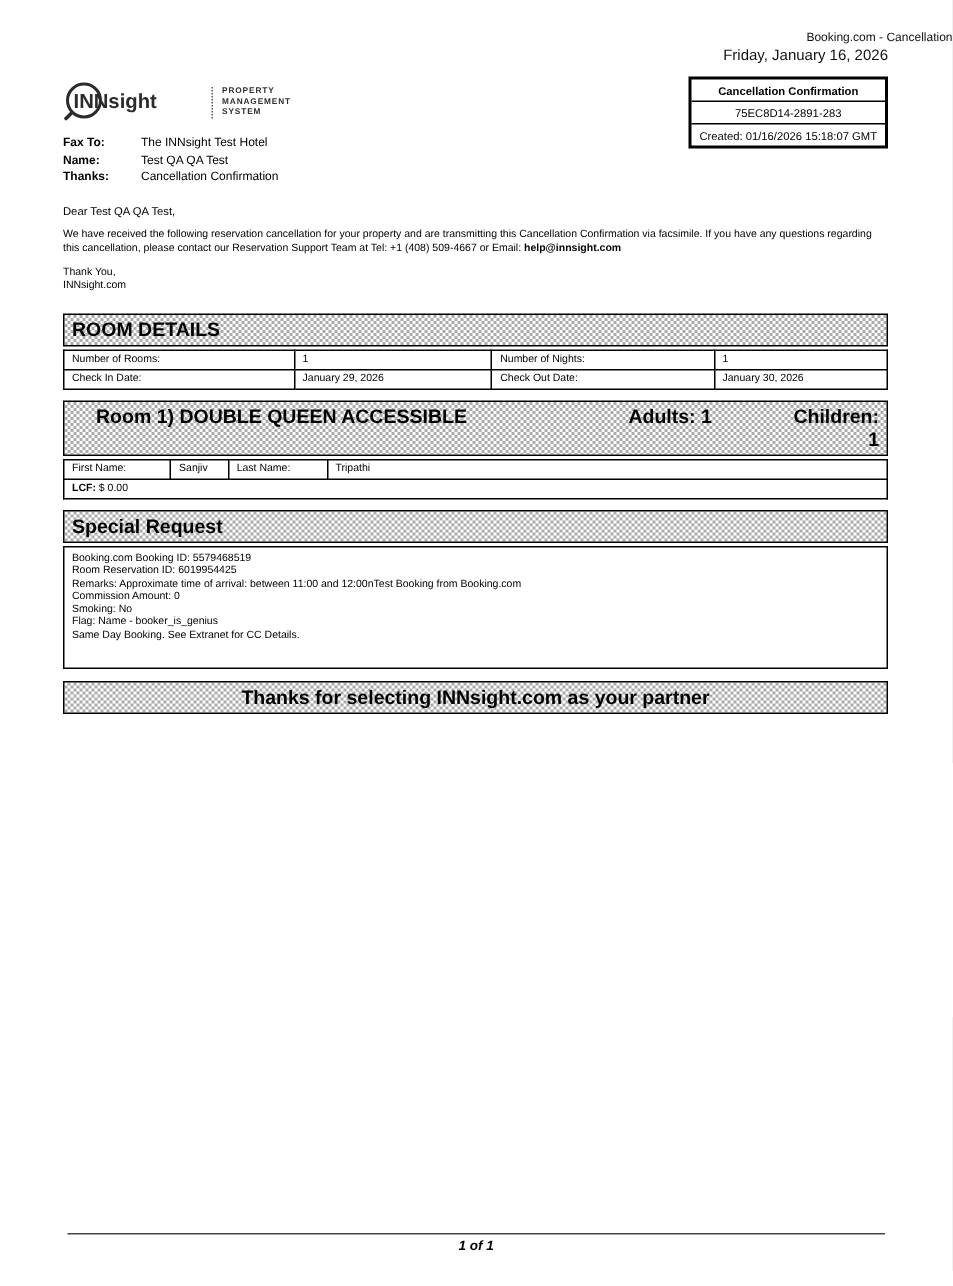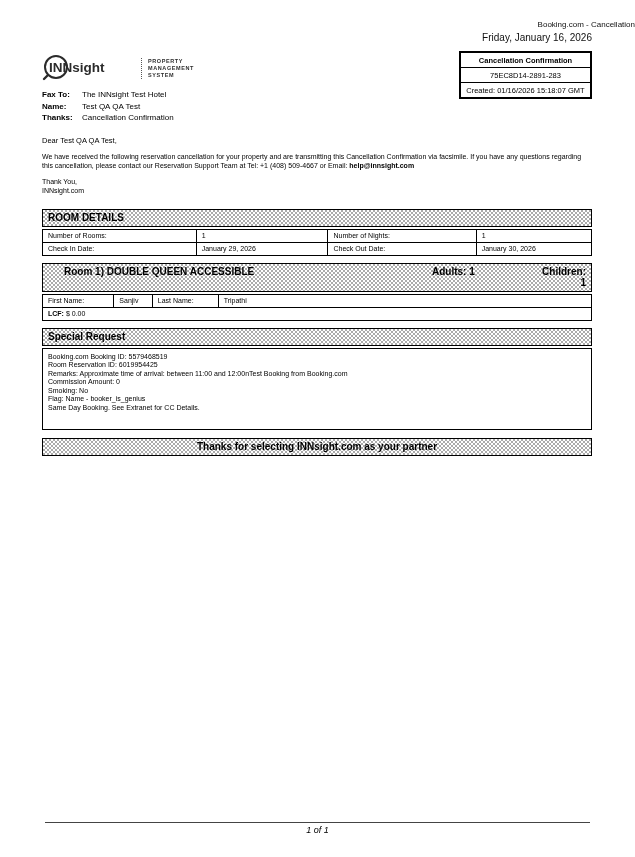--- a/index.html
+++ b/index.html
@@ -19,21 +19,21 @@
 
   
   .logo { display:flex; align-items:center;margin-top:44px; }
   .logo-tagline {
     margin-left:7px; padding-left:6px; border-left:1px dotted #555;
     font-size:5.5px; font-weight:bold; letter-spacing:0.6px; color:#2f2f2f; line-height:7px;
   }
 
   
   .fax-block { margin-top:7px; font-size:8px; line-height:11.5px; }
-  .fax-row { display:flex; }
+  .fax-row { display:flex;gap:12px; }
   .fax-label { font-weight:bold; width:40px; flex:0 0 auto; }
   .fax-value { }
 
   .date-line { font-size:10px; color:#111; margin-top:22px; }
 
   .conf-box {
     border:2px solid #000; width:133px; margin-left:auto; margin-top:8px;
     text-align:center;
   }
   .conf-row { padding:2.5px 2px; font-size:7.5px; border-bottom:1px solid #000; }
@@ -45,21 +45,21 @@
   .salutation { margin-top:12px; font-size:7.5px; }
   .letter-body { margin-top:7px; font-size:7px; line-height:9px; }
   .letter-email { font-weight:bold; }
   .closing { margin-top:7px; font-size:7px; line-height:9px; }
 
   
   .checker-bar {
     border:1px solid #000;
     background-image: repeating-conic-gradient(#ababab 0% 25%, #ffffff 0% 50%);
     background-size:4px 4px;
-    font-weight:bold; font-size:10px; padding:2.5px 5px;
+    font-weight:bold; font-size:13px; padding:2.5px 5px;
   }
   .section { margin-top:7px; }
   .room-details { margin-top:14px; }
 
   table.grid { width:100%; border-collapse:collapse; margin-top:2px; }
   table.grid td {
     border:1px solid #000; font-size:7px; padding:2.5px 5px; height:13px;
     background:#fff;
   }
   .rd-c1 { width:28%; } .rd-c2 { width:24%; } .rd-c3 { width:27%; } .rd-c4 { width:21%; }
@@ -74,21 +74,21 @@
 
   .sr-box {
     border:1px solid #000; margin-top:2px; padding:4px 5px 16px 5px;
     font-size:7px; line-height:8.6px; background:#fff;
   }
 
   .thanks-bar { text-align:center; margin-top:8px; }
 
   .footer { position:absolute; left:45px; right:45px; bottom:22px; text-align:center; }
   .footer-line { border-top:1.5px solid #444; }
-  .footer-page { font-size:9px; font-weight:normal; font-style:italic; margin-top:2px; }
+  .footer-page { font-size:9px; font-weight:bold; font-style:italic; margin-top:2px; }
 </style>
 </head>
 <body>
 
 <div class="page">
   <div class="doc-header">Booking.com - Cancellation</div>
 
   <div class="content">
     <div class="header-flex">
       <div class="header-left">

